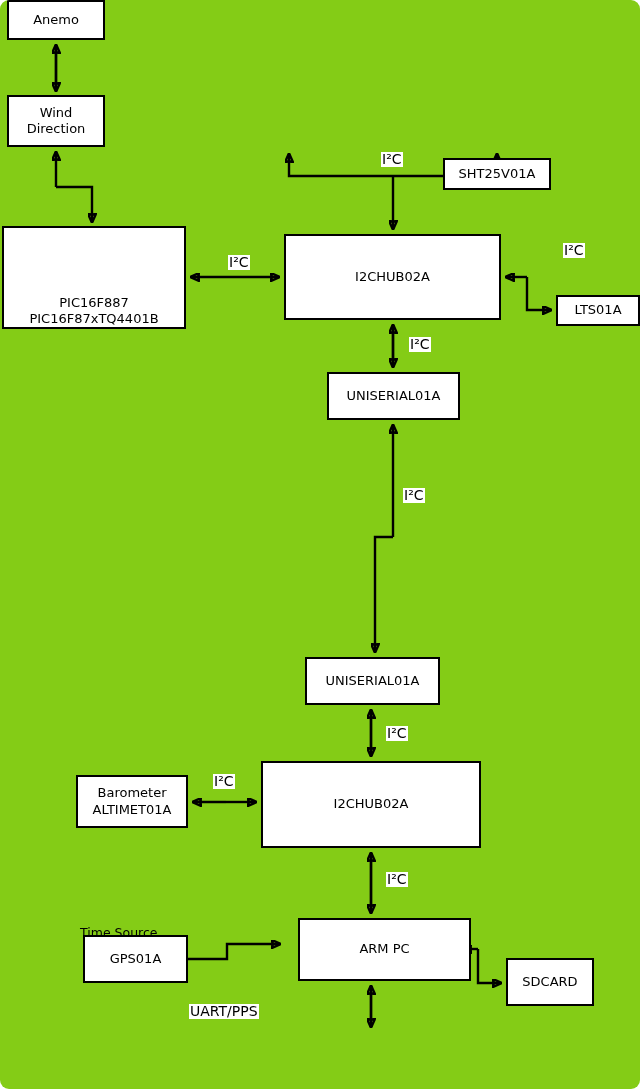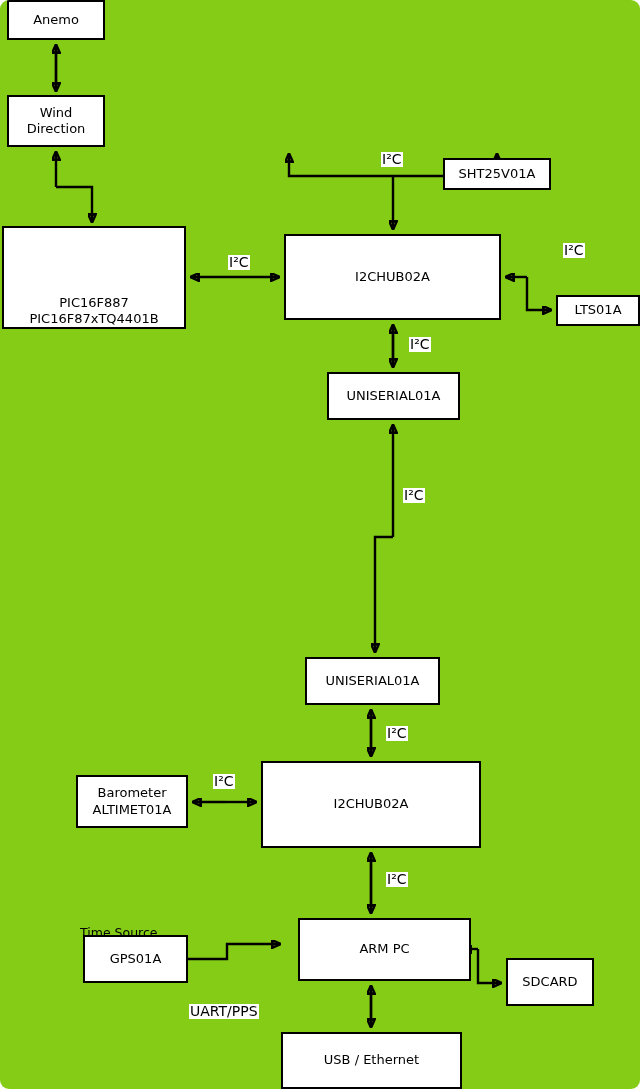--- a/index.html
+++ b/index.html
@@ -165,23 +165,20 @@
   </div>
 
   <div class="node" style="left:298px; top:918px; width:173px; height:63px;">
     <span class="lbl">ARM PC</span>
   </div>
 
   <div class="node" style="left:506px; top:958px; width:88px; height:48px;">
     <span class="lbl">SDCARD</span>
   </div>
 
-  <div class="node" style="left:281px; top:1032px; width:181px; height:57px;">
-    <span class="lbl">USB / Ethernet</span>
-  </div>
 
   <div class="free-label" style="left:80px; top:910px;margin-top:16px;">Time Source</div>
 
   <div class="edge-label" style="left:228px; top:255px;">I²C</div>
 
   <div class="edge-label" style="left:381px; top:152px;">I²C</div>
 
   <div class="edge-label" style="left:563px; top:243px;">I²C</div>
 
   <div class="edge-label" style="left:409px; top:337px;">I²C</div>

